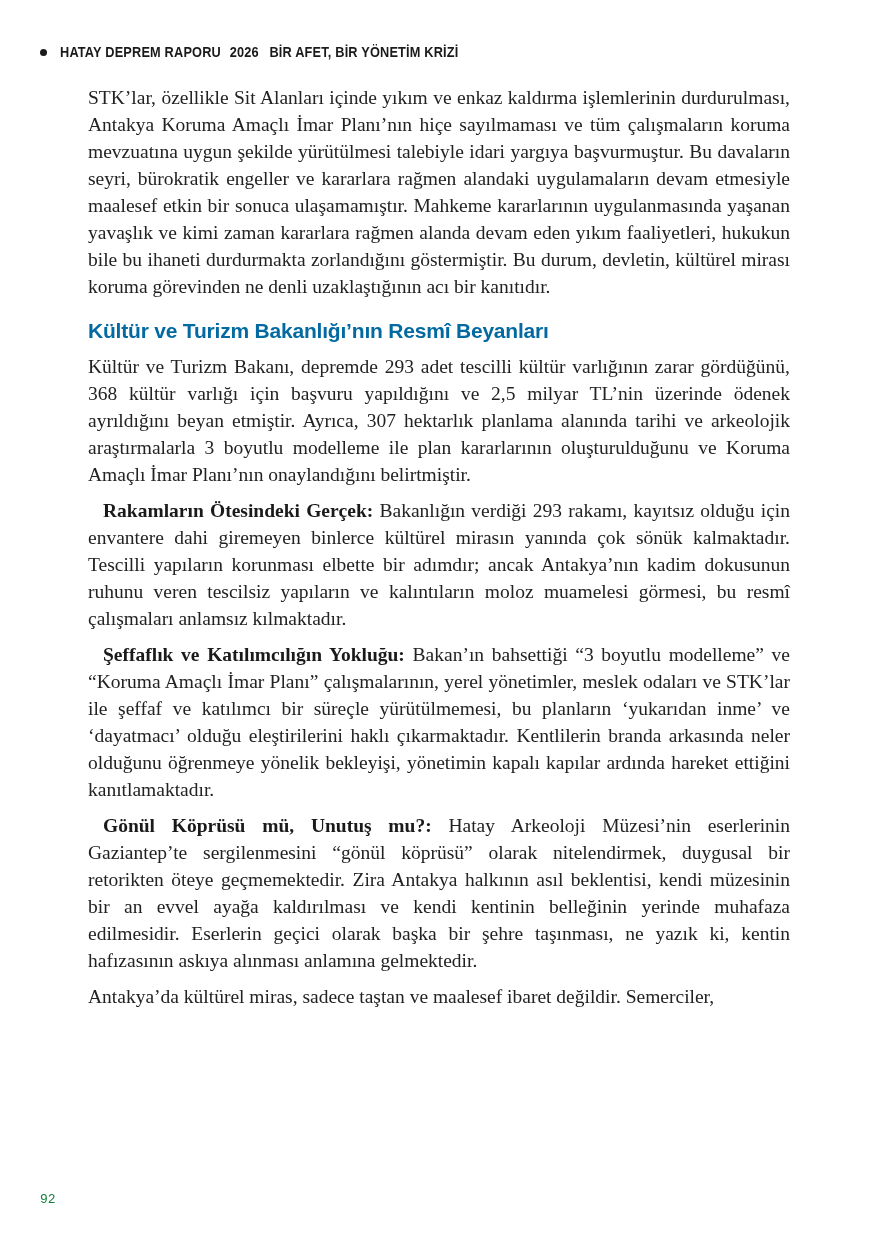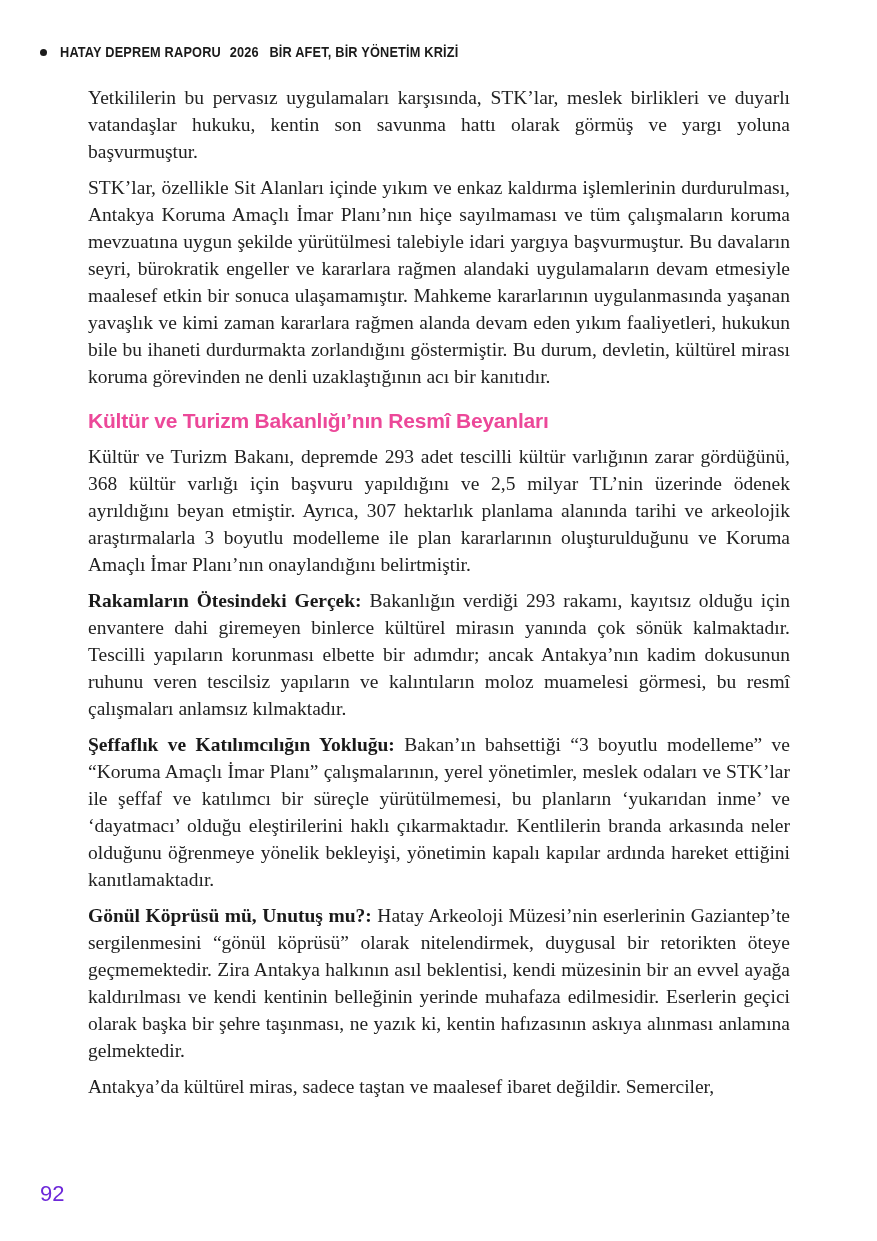--- a/index.html
+++ b/index.html
@@ -55,55 +55,55 @@
     margin: 0 0 9px 0;
     font-family: "Liberation Serif", serif;
     font-size: 19.5px;
     line-height: 27px;
     text-align: justify;
     color: #222222;
   }
   .column p.body .lead {
     font-weight: bold;
     color: #1a1a1a;
+    margin-left: 15px;
   }
   .column h2.section {
     margin: 18px 0 10px 0;
     font-family: "Liberation Sans", sans-serif;
     font-weight: bold;
     font-size: 21px;
     line-height: 25px;
     letter-spacing: -0.2px;
-    color: #ec4899;
+    color: #0369a1;
   }
   
   .folio {
     position: absolute;
     left: 40px;
     bottom: 34px;
-    font-family: Liberation Sans, sans-serif;
-    font-size: 22px;
+    font-family: Liberation Mono, monospace;
+    font-size: 13px;
     font-weight: 500;
-    color: #6d28d9;
+    color: #15803d;
   }
 </style>
 </head>
 <body>
 
 <div class="page">
 
   <div class="runhead">
     <span class="bullet"></span>
     <span class="condensed">
       <span>HATAY DEPREM RAPORU</span><span class="year">2026</span><span class="subtitle">BİR AFET, BİR YÖNETİM KRİZİ</span>
     </span>
   </div>
 
   <div class="column">
-    <p class="body"><span>Yetkililerin bu pervasız uygulamaları karşısında, STK’lar, meslek birlikleri ve duyarlı vatandaşlar hukuku, kentin son savunma hattı olarak görmüş ve yargı yoluna başvurmuştur.</span></p>
 
     <p class="body"><span>STK’lar, özellikle Sit Alanları içinde yıkım ve enkaz kaldırma işlemlerinin durdurulması, Antakya Koruma Amaçlı İmar Planı’nın hiçe sayılmaması ve tüm çalışmaların koruma mevzuatına uygun şekilde yürütülmesi talebiyle idari yargıya başvurmuştur. Bu davaların seyri, bürokratik engeller ve kararlara rağmen alandaki uygulamaların devam etmesiyle maalesef etkin bir sonuca ulaşamamıştır. Mahkeme kararlarının uygulanmasında yaşanan yavaşlık ve kimi zaman kararlara rağmen alanda devam eden yıkım faaliyetleri, hukukun bile bu ihaneti durdurmakta zorlandığını göstermiştir. Bu durum, devletin, kültürel mirası koruma görevinden ne denli uzaklaştığının acı bir kanıtıdır.</span></p>
 
     <h2 class="section">Kültür ve Turizm Bakanlığı’nın Resmî Beyanları</h2>
 
     <p class="body"><span>Kültür ve Turizm Bakanı, depremde 293 adet tescilli kültür varlığının zarar gördüğünü, 368 kültür varlığı için başvuru yapıldığını ve 2,5 milyar TL’nin üzerinde ödenek ayrıldığını beyan etmiştir. Ayrıca, 307 hektarlık planlama alanında tarihi ve arkeolojik araştırmalarla 3 boyutlu modelleme ile plan kararlarının oluşturulduğunu ve Koruma Amaçlı İmar Planı’nın onaylandığını belirtmiştir.</span></p>
 
 
     <p class="body"><span class="lead">Rakamların Ötesindeki Gerçek:</span> <span>Bakanlığın verdiği 293 rakamı, kayıtsız olduğu için envantere dahi giremeyen binlerce kültürel mirasın yanında çok sönük kalmaktadır. Tescilli yapıların korunması elbette bir adımdır; ancak Antakya’nın kadim dokusunun ruhunu veren tescilsiz yapıların ve kalıntıların moloz muamelesi görmesi, bu resmî çalışmaları anlamsız kılmaktadır.</span></p>
 

